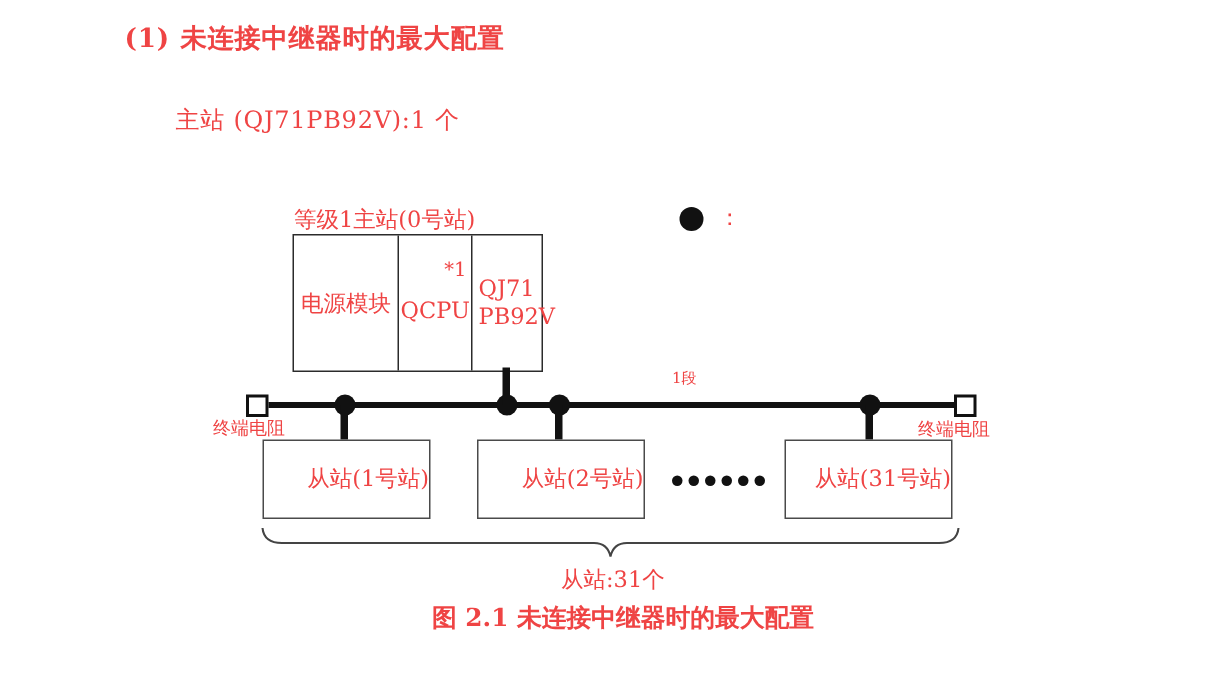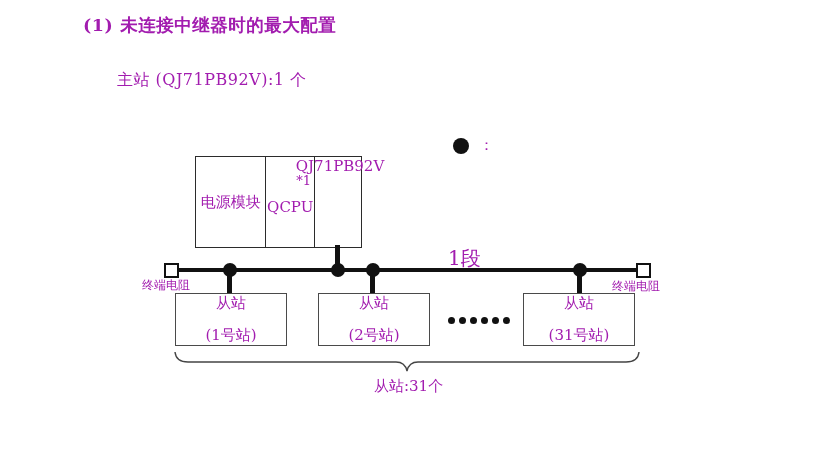--- a/index.html
+++ b/index.html
@@ -1,21 +1,21 @@
 <!DOCTYPE html>
 <html><head>
 <meta charset="utf-8">
 <style>
   html,body{margin:0;padding:0;background:#ffffff;}
   .page{
     position:relative;
     width:821px;height:457px;
     background:#ffffff;
     font-family:"DejaVu Serif","Liberation Serif",serif;
-    color:#a21caf;
+    color:#ef4444;
     overflow:hidden;
   }
   .abs{position:absolute;}
 
   
   .heading{left:83px;top:13px;font-size:17.5px;font-weight:bold;letter-spacing:0.5px;white-space:nowrap;}
   .heading .num{margin-right:7px;}
   .intro-line{left:117px;font-size:16px;white-space:nowrap;letter-spacing:0.5px;}
   .intro-master{top:42px;margin-top:28px;}
   .intro-slave{top:69px;}
@@ -29,49 +29,49 @@
   .master-label{left:196px;top:137px;font-size:15px;white-space:nowrap;}
   .master-box{
     left:195px;top:156px;width:165px;height:90px;
     border:1.5px solid #2b2b2b;display:flex;
   }
   .mcell{display:flex;align-items:center;justify-content:center;font-size:15px;position:relative;}
   .mcell-power{width:70px;}
   .mcell-cpu{width:48px;border-left:1.5px solid #2b2b2b;}
   .mcell-cpu .cpu-label{margin-top:10px;}
   .cpu-mark{position:absolute;top:16px;right:3px;font-size:13px;}
-  .mcell-pb{width:47px;border-left:1.5px solid #2b2b2b;flex-direction:row;line-height:1.25;align-items:flex-start;padding-left:4px;box-sizing:border-box;}
+  .mcell-pb{width:47px;border-left:1.5px solid #2b2b2b;flex-direction:column;line-height:1.25;align-items:flex-start;padding-left:4px;box-sizing:border-box;}
 
   
   .bus-line{left:176px;top:268px;width:462px;height:4px;background:#111;}
   .terminator{width:11px;height:11px;background:#fff;border:2px solid #111;}
   .term-left{left:164px;top:263px;}
   .term-right{left:636px;top:263px;}
   .term-label{font-size:12px;white-space:nowrap;text-align:right;}
   .term-label-left{left:142px;top:277px;}
   .term-label-right{left:612px;top:278px;}
-  .segment-label{left:448px;top:245px;font-size:20px;white-space:nowrap;}
+  .segment-label{left:448px;top:245px;font-size:10px;white-space:nowrap;}
 
   
   .cdot{width:14px;height:14px;border-radius:50%;background:#111;}
   .cdot-1{left:223px;top:263px;}
   .cdot-m{left:331px;top:263px;}
   .cdot-2{left:366px;top:263px;}
   .cdot-31{left:573px;top:263px;}
   .stub{width:5px;background:#111;}
   .stub-master{left:335px;top:245px;height:25px;}
   .stub-s1{left:227px;top:270px;height:24px;}
   .stub-s2{left:370px;top:270px;height:24px;}
   .stub-s31{left:577px;top:270px;height:24px;}
 
   
   .slave-box{
     top:293px;width:110px;height:51px;
     border:1.5px solid #4a4a4a;background:#fff;
-    display:flex;flex-direction:column;align-items:center;justify-content:space-between;
+    display:flex;align-items:center;justify-content:flex-end;
     font-size:15px;line-height:1.3;
   }
   .slave-1{left:175px;}
   .slave-2{left:318px;}
   .slave-31{left:523px;}
 
   
   .ellipsis{left:448px;top:317px;display:flex;gap:4px;align-items:center;}
   .edot{width:7px;height:7px;border-radius:50%;background:#111;}
 
@@ -92,20 +92,21 @@
   <div class="abs heading">
     <span class="num">(1)</span><span>未连接中继器时的最大配置</span>
   </div>
   <div class="abs intro-line intro-master">主站 (QJ71PB92V):1 个</div>
 
   <div class="abs legend">
     <span class="legend-dot"></span>
     <span class="legend-sep">：</span>
   </div>
 
+  <div class="abs master-label">等级1主站(0号站)</div>
   <div class="abs master-box">
     <div class="mcell mcell-power">电源模块</div>
     <div class="mcell mcell-cpu">
       <span class="cpu-mark">*1</span>
       <span class="cpu-label">QCPU</span>
     </div>
     <div class="mcell mcell-pb">
       <span>QJ71</span>
       <span>PB92V</span>
     </div>
@@ -147,15 +148,16 @@
   <div class="abs slave-box slave-31">
     <span>从站</span>
     <span>(31号站)</span>
   </div>
 
   <svg class="abs brace" width="466" height="26" viewBox="0 0 466 26">
     <path d="M 1,2 Q 2,12 14,12 L 222,12 Q 231,12 233,21 Q 235,12 244,12 L 452,12 Q 464,12 465,2" fill="none" stroke="#444" stroke-width="1.4"></path>
   </svg>
   <div class="abs brace-label">从站:31个</div>
 
+  <div class="abs caption">图 2.1 未连接中继器时的最大配置</div>
 
 
 </div>
 
 </body></html>

